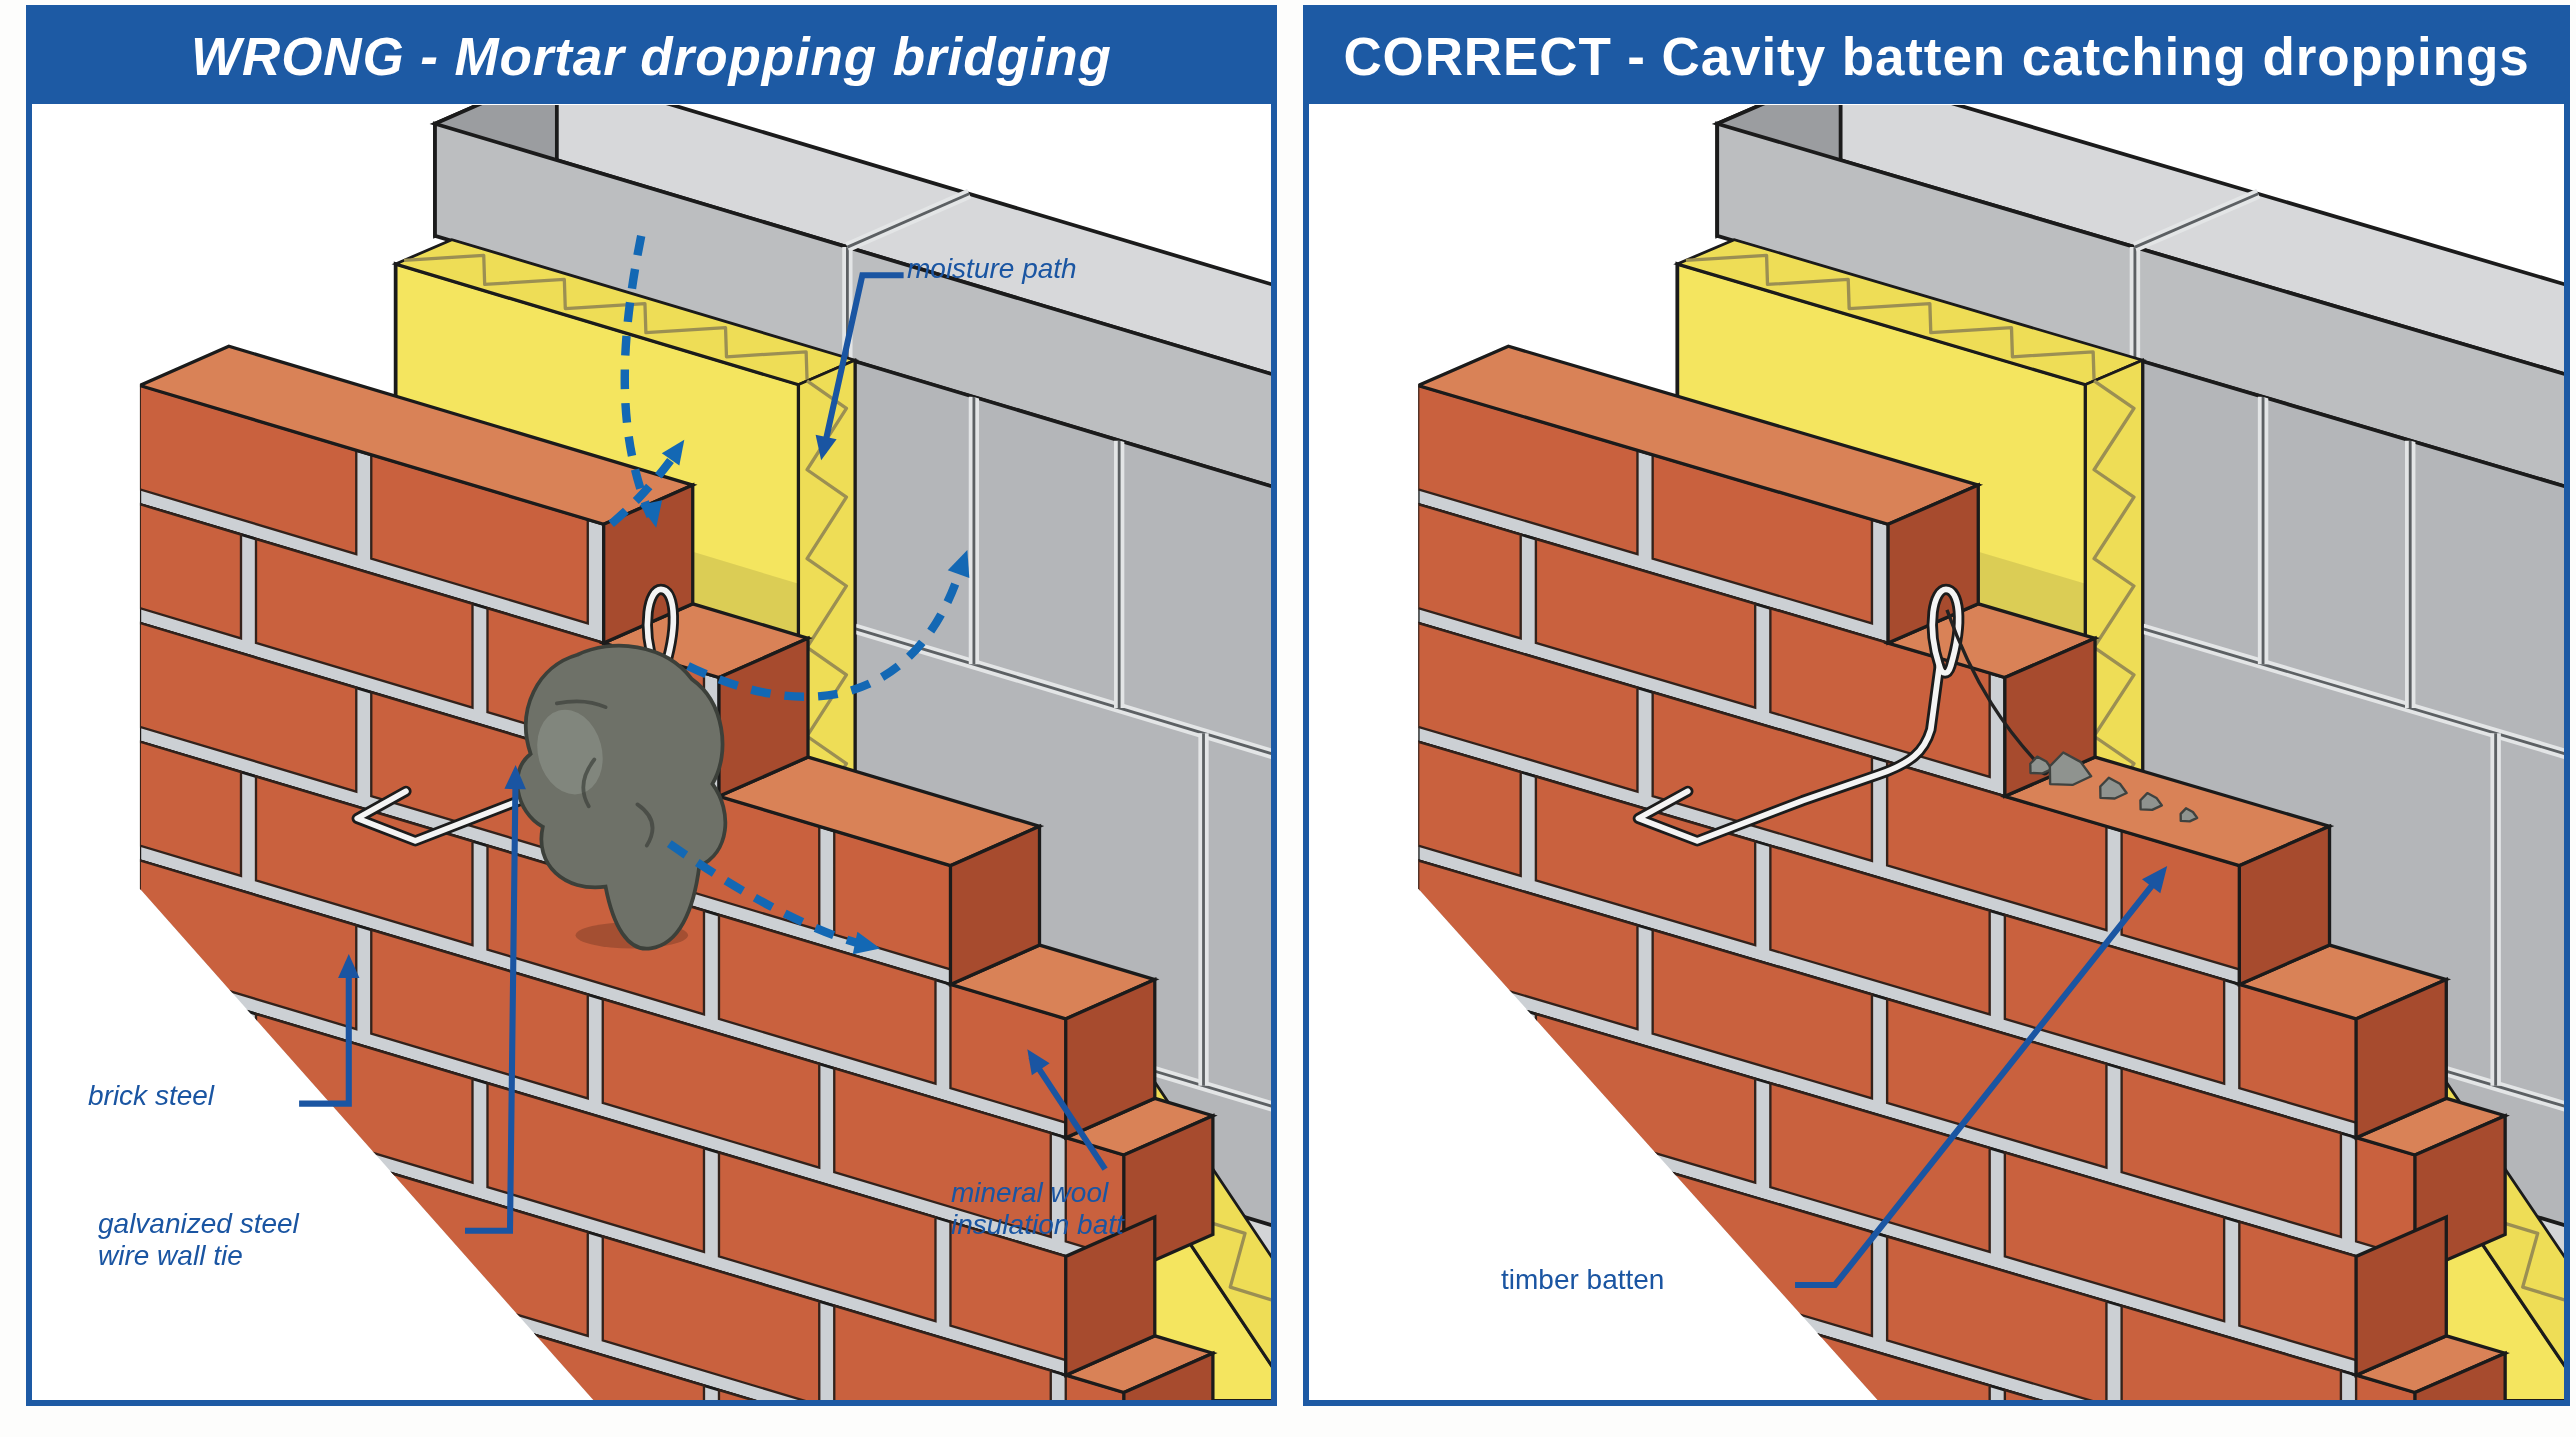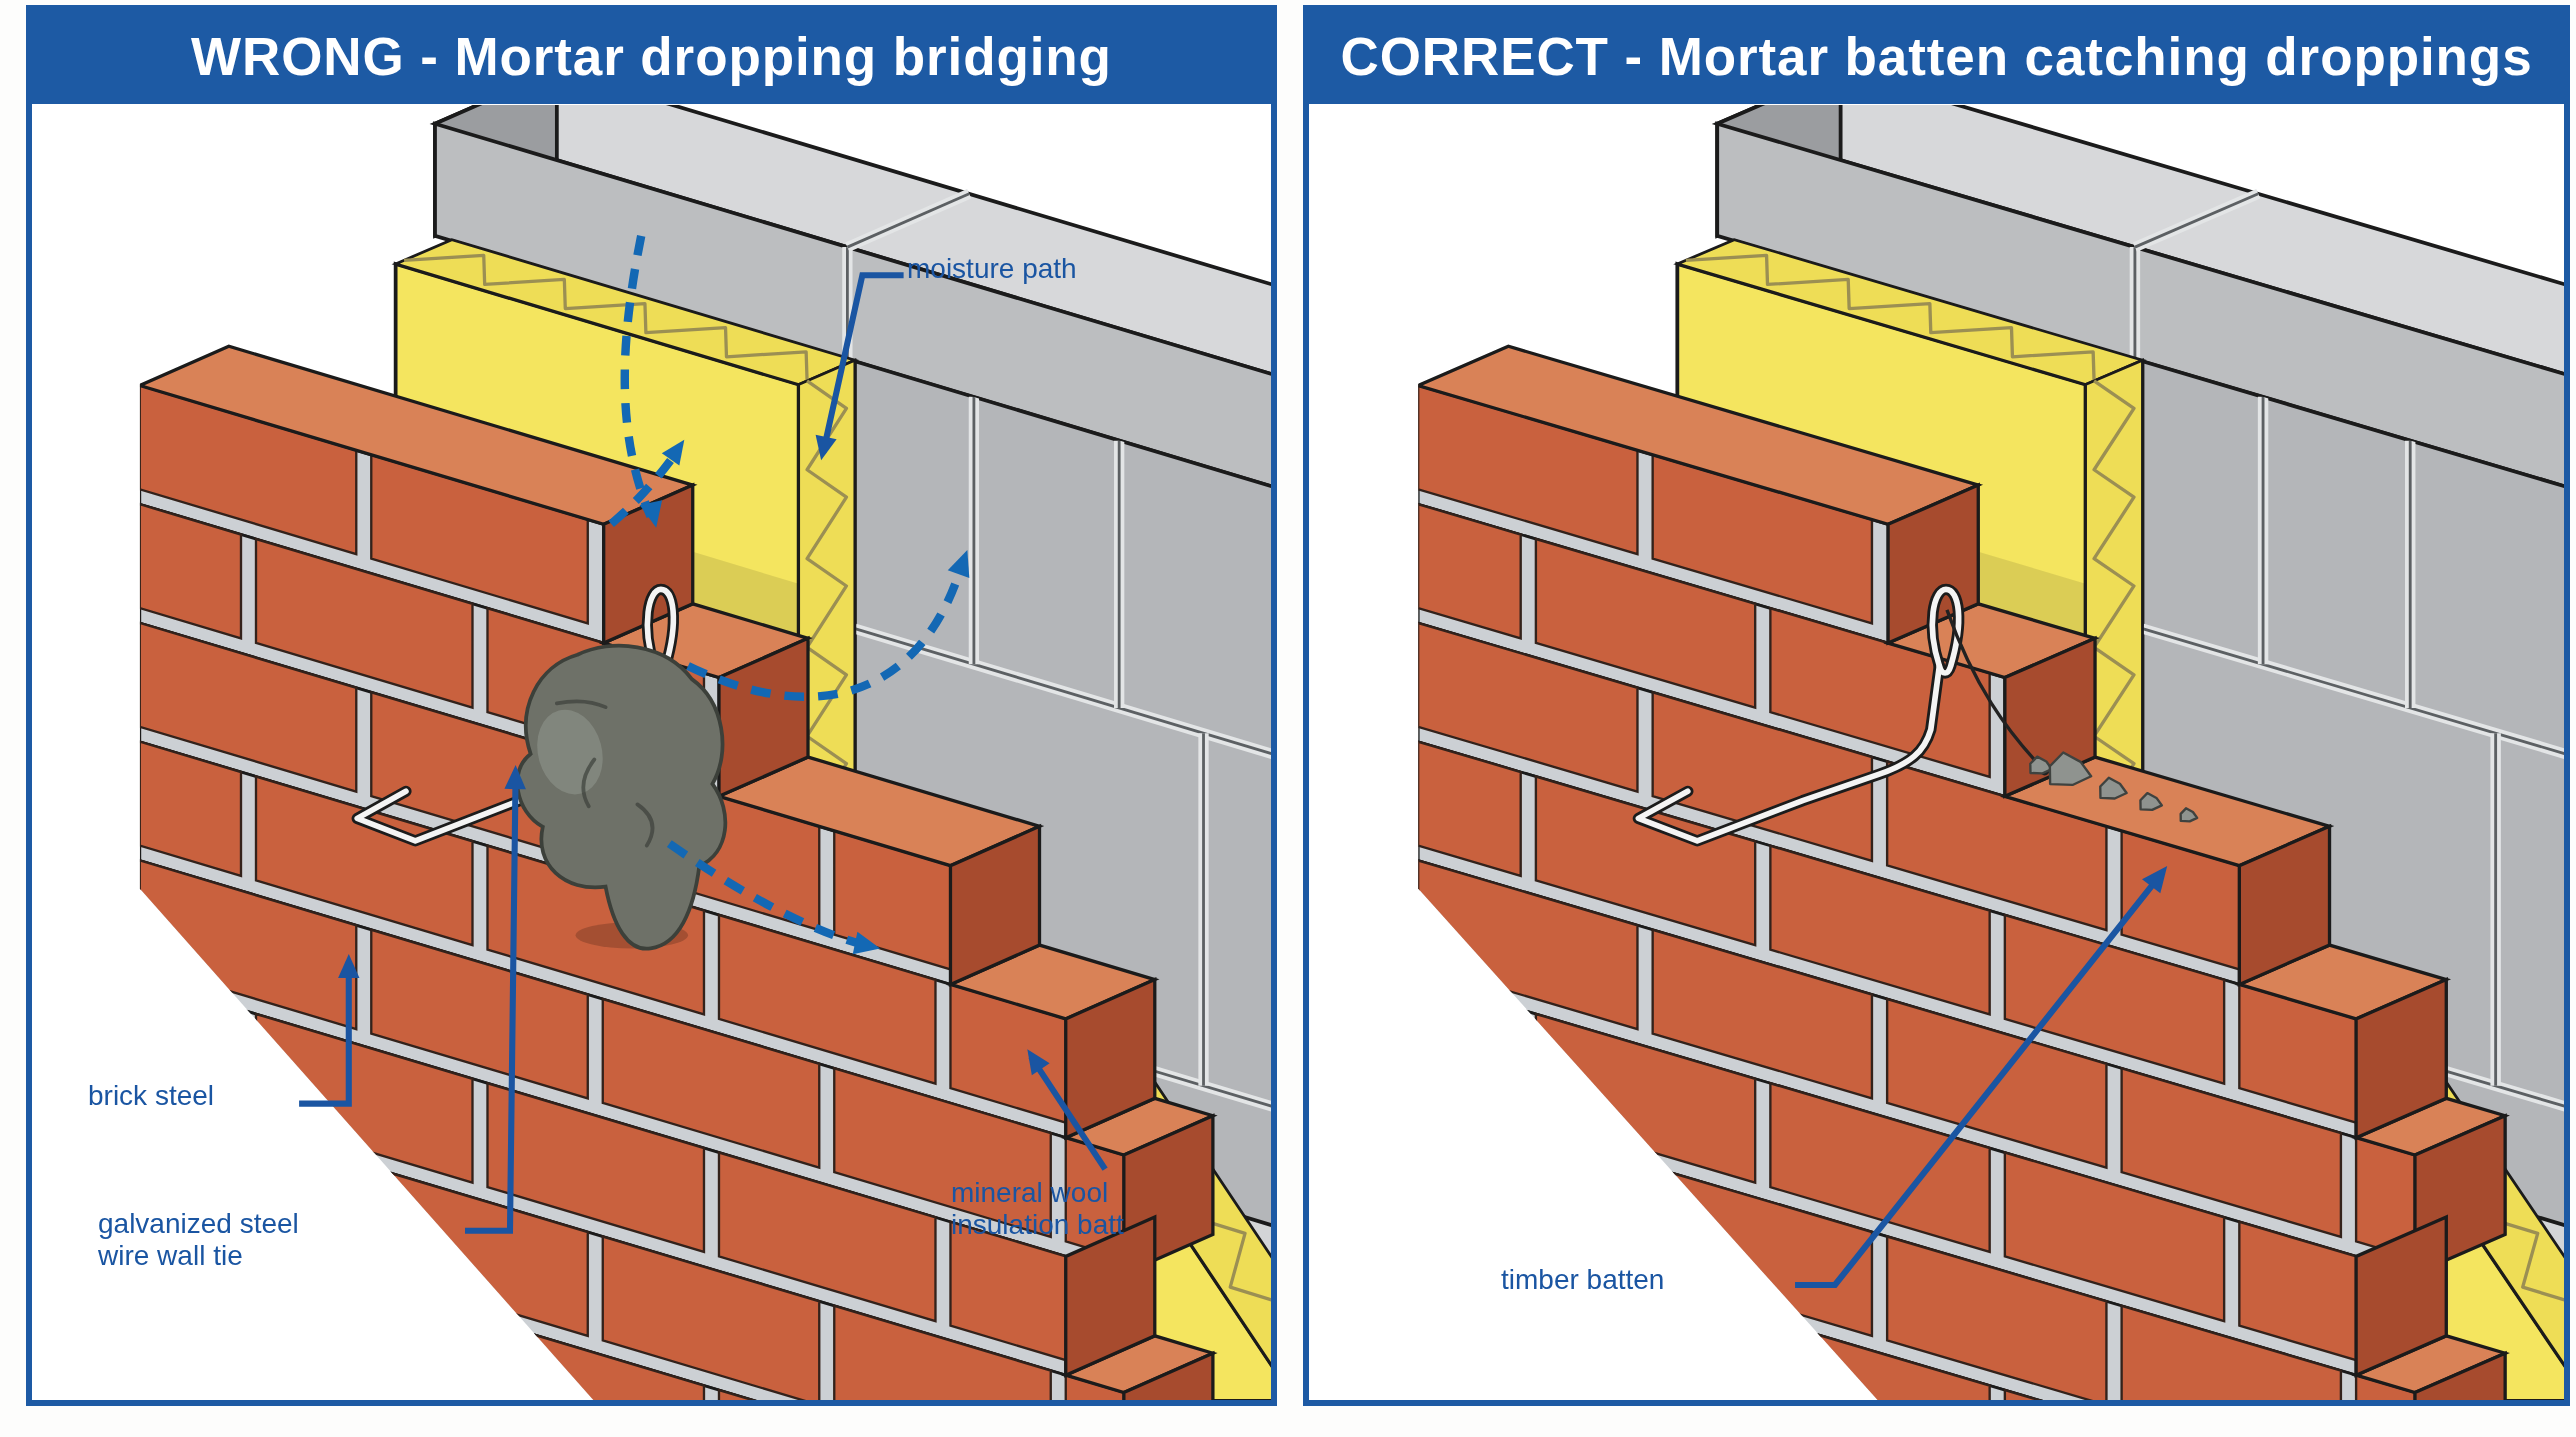--- a/index.html
+++ b/index.html
@@ -1,20 +1,20 @@
 <!DOCTYPE html>
 <html style="font-size:15px"><head>
 <meta charset="utf-8">
 <style>
   html,body{margin:0;padding:0;background:#ffffff;}
   #stage{position:relative;width:2576px;height:1438px;background:#fdfdfc;overflow:hidden;
          font-family:"Liberation Sans", sans-serif;}
   .panel{position:absolute;top:4.7px;height:1401px;background:#ffffff;box-sizing:border-box;
          border:6.6px solid #1d5aa4;}
-  .panel.p1{left:26px;width:1251px;}
+  .panel.p1{left:26px;width:1251px;font-style:italic;}
   .panel.p2{left:1303px;width:1267px;}
   .titlebar{position:absolute;left:-0.9px;top:-0.9px;right:-0.9px;height:94px;background:#1d5aa4;
             display:flex;align-items:center;justify-content:center;}
   .titlebar span{color:#ffffff;font-size:53px;font-weight:bold;letter-spacing:0.9px;white-space:nowrap;}
   .scene{position:absolute;left:0;top:94px;right:0;bottom:0;overflow:hidden;}
   .scene svg{position:absolute;left:0;top:0;width:100%;height:100%;}
   .lbl{position:absolute;color:#1a55a2;font-size:28px;line-height:1.16;white-space:pre-line;}
 </style>
 </head>
 <body>
@@ -179,21 +179,21 @@
       <div class="lbl" style="left:56px;top:975px;">brick steel</div>
       <div class="lbl" style="left:66px;top:1103px;">galvanized steel
 wire wall tie</div>
       <div class="lbl" style="left:919px;top:1072px;">mineral wool
 insulation batt</div>
     </div>
   </section>
 
   <section class="panel p2">
     <div class="titlebar">
-      <span>CORRECT - Mortar batten catching droppings</span>
+      <span>CORRECT - Cavity batten catching droppings</span>
     </div>
     <div class="scene">
       <svg id="svg-correct" viewBox="0 0 1322 1385" preserveAspectRatio="none">
           <defs>
             <clipPath id="cutBcorrect">
               <path d="M115.0 -80.0 L2600.0 -80.0 L2600.0 2600.0 L1674.0 2600.0 L115.0 838.0 Z" fill="#000"></path>
             </clipPath>
             <clipPath id="cutIcorrect">
               <path d="M300.0 -80.0 L2600.0 -80.0 L2600.0 2600.0 L1942.0 2600.0 L300.0 745.0 Z" fill="#000"></path>
             </clipPath>

